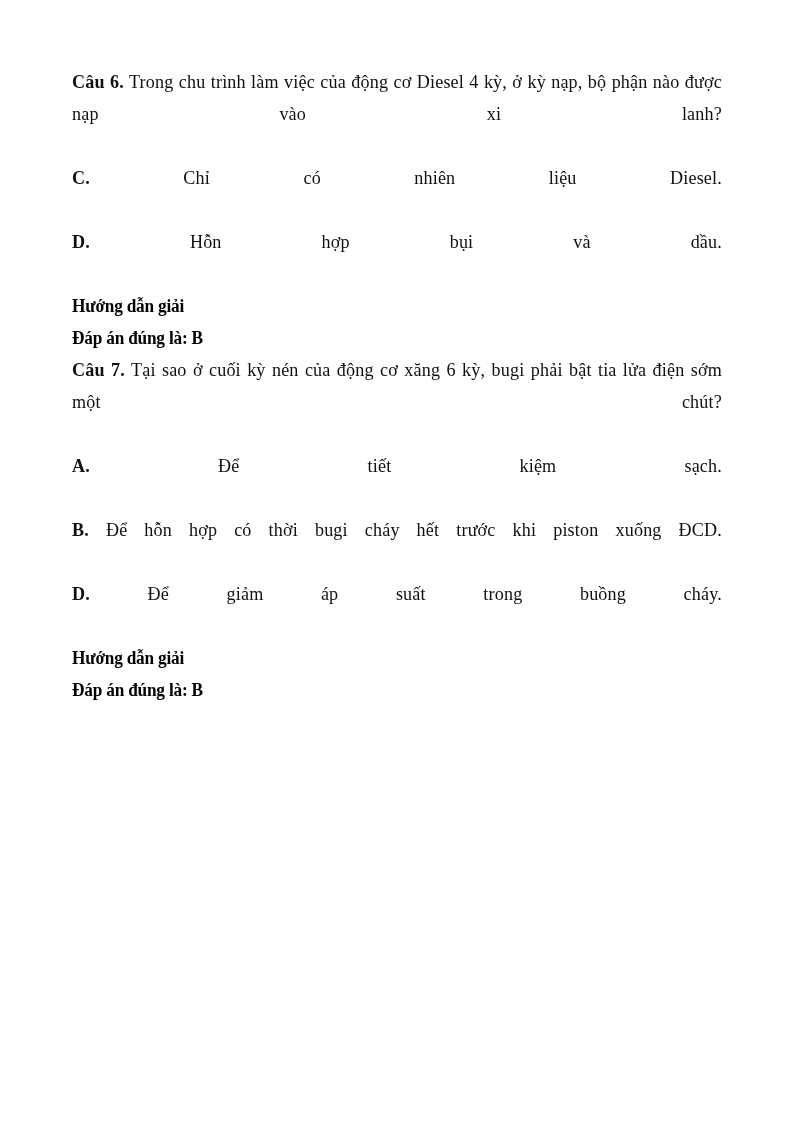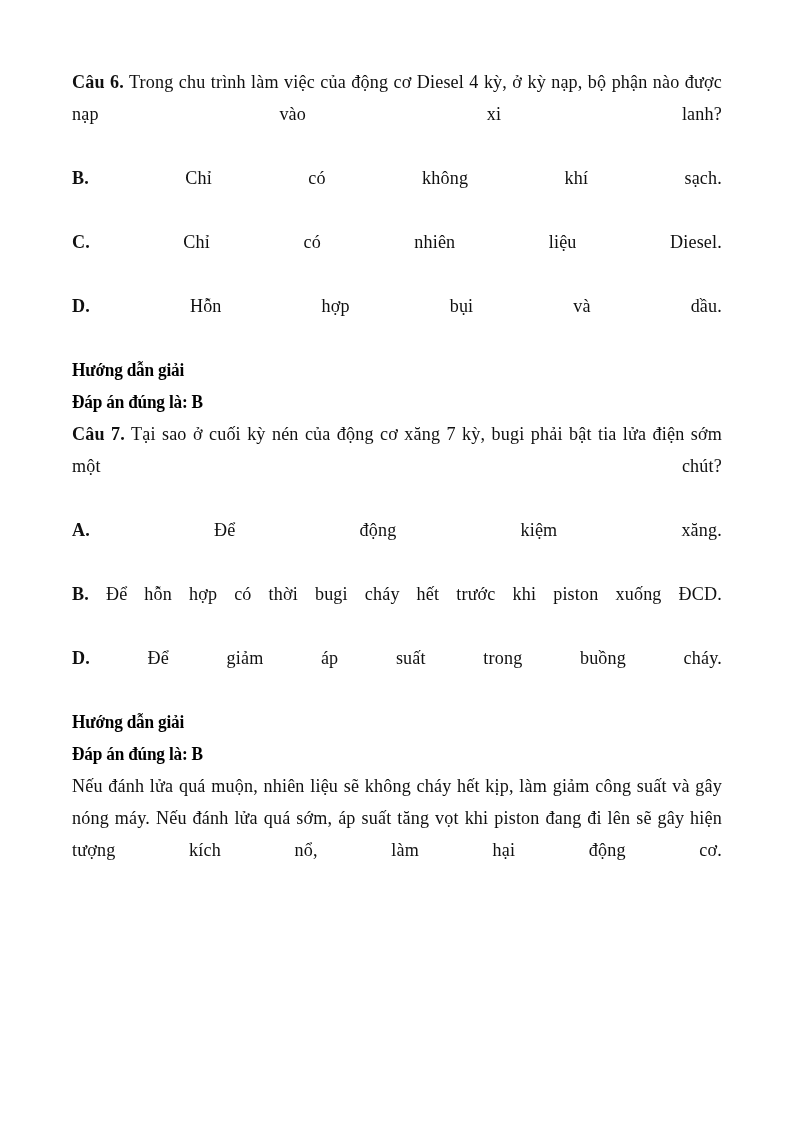--- a/index.html
+++ b/index.html
@@ -70,26 +70,24 @@
     text-align: left;
     width: 105%;
   }
 </style>
 </head>
 <body>
 
 <div class="page">
   <div class="content">
       <p class="para"><span class="b">Câu 6.</span><span> Trong chu trình làm việc của động cơ Diesel 4 kỳ, ở kỳ nạp, bộ phận nào được nạp vào xi lanh?</span></p>
-      <p class="line"><span class="b">B.</span><span> Chỉ có không khí sạch.</span></p>
       <p class="line"><span class="b">C.</span><span> Chỉ có nhiên liệu Diesel.</span></p>
       <p class="line"><span class="b">D.</span><span> Hỗn hợp bụi và dầu.</span></p>
       <p class="heading">Hướng dẫn giải</p>
       <p class="heading">Đáp án đúng là: B</p>
-      <p class="para"><span class="b">Câu 7.</span><span> Tại sao ở cuối kỳ nén của động cơ xăng 7 kỳ, bugi phải bật tia lửa điện sớm một chút?</span></p>
-      <p class="line"><span class="b">A.</span><span> Để động kiệm xăng.</span></p>
+      <p class="para"><span class="b">Câu 7.</span><span> Tại sao ở cuối kỳ nén của động cơ xăng 6 kỳ, bugi phải bật tia lửa điện sớm một chút?</span></p>
+      <p class="line"><span class="b">A.</span><span> Để tiết kiệm sạch.</span></p>
       <p class="line"><span class="b">B.</span><span> Để hỗn hợp có thời bugi cháy hết trước khi piston xuống ĐCD.</span></p>
       <p class="line"><span class="b">D.</span><span> Để giảm áp suất trong buồng cháy.</span></p>
       <p class="heading">Hướng dẫn giải</p>
       <p class="heading">Đáp án đúng là: B</p>
-      <p class="para">Nếu đánh lửa quá muộn, nhiên liệu sẽ không cháy hết kịp, làm giảm công suất và gây nóng máy. Nếu đánh lửa quá sớm, áp suất tăng vọt khi piston đang đi lên sẽ gây hiện tượng kích nổ, làm hại động cơ.</p>
     </div>
 </div>
 
 </body></html>

